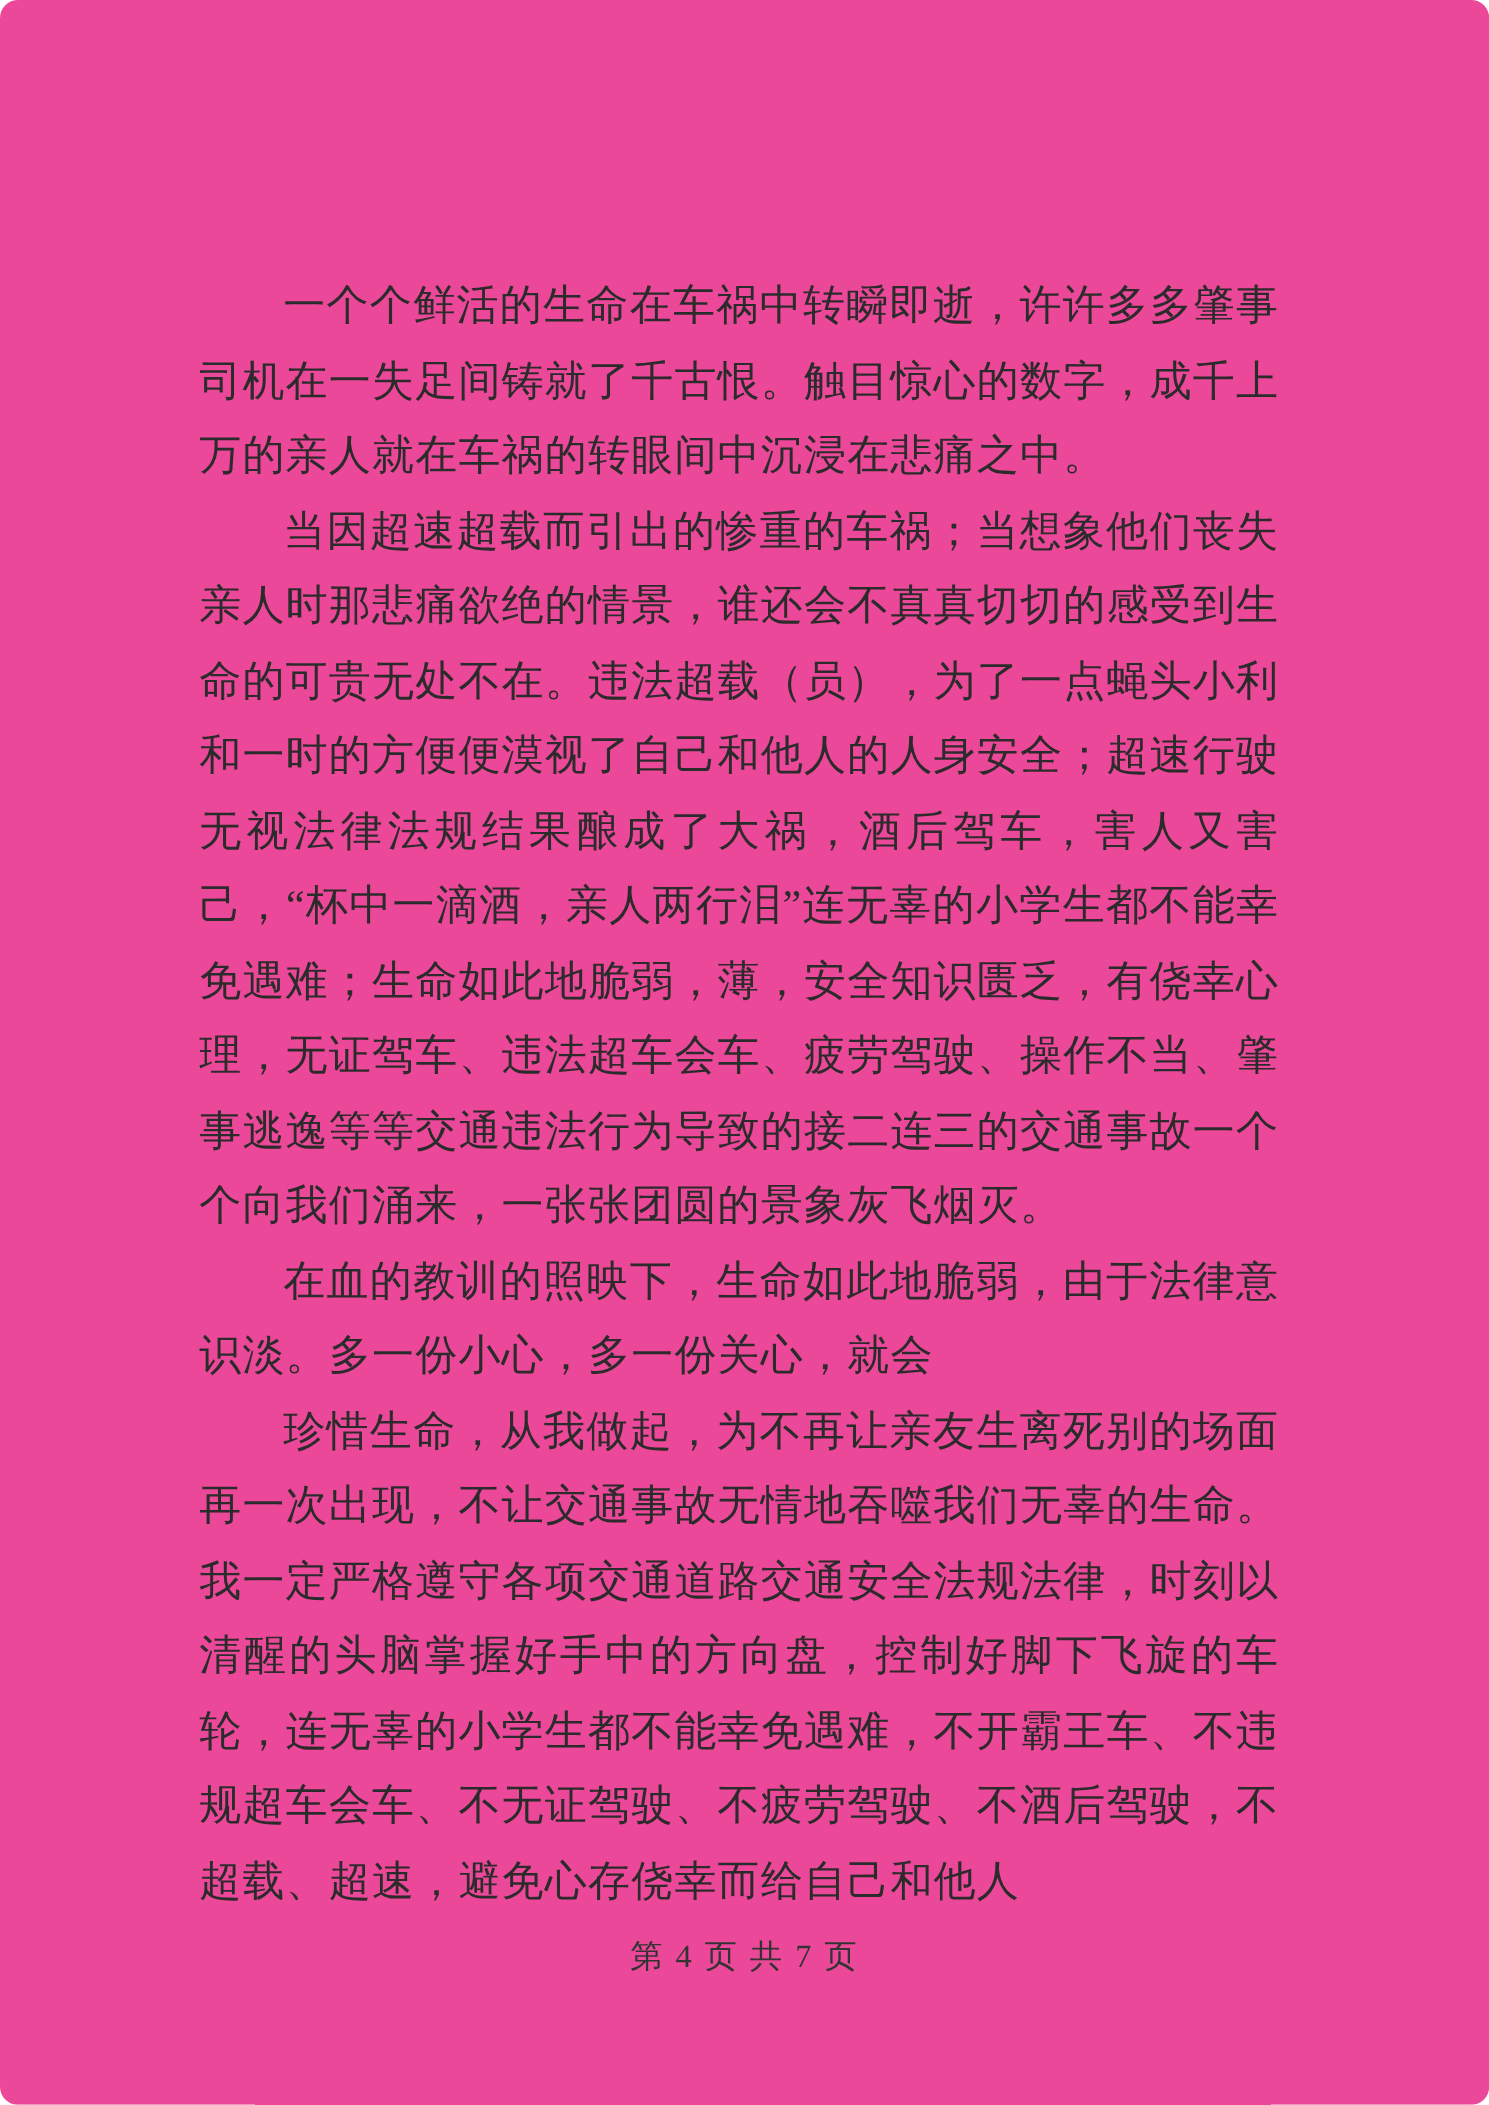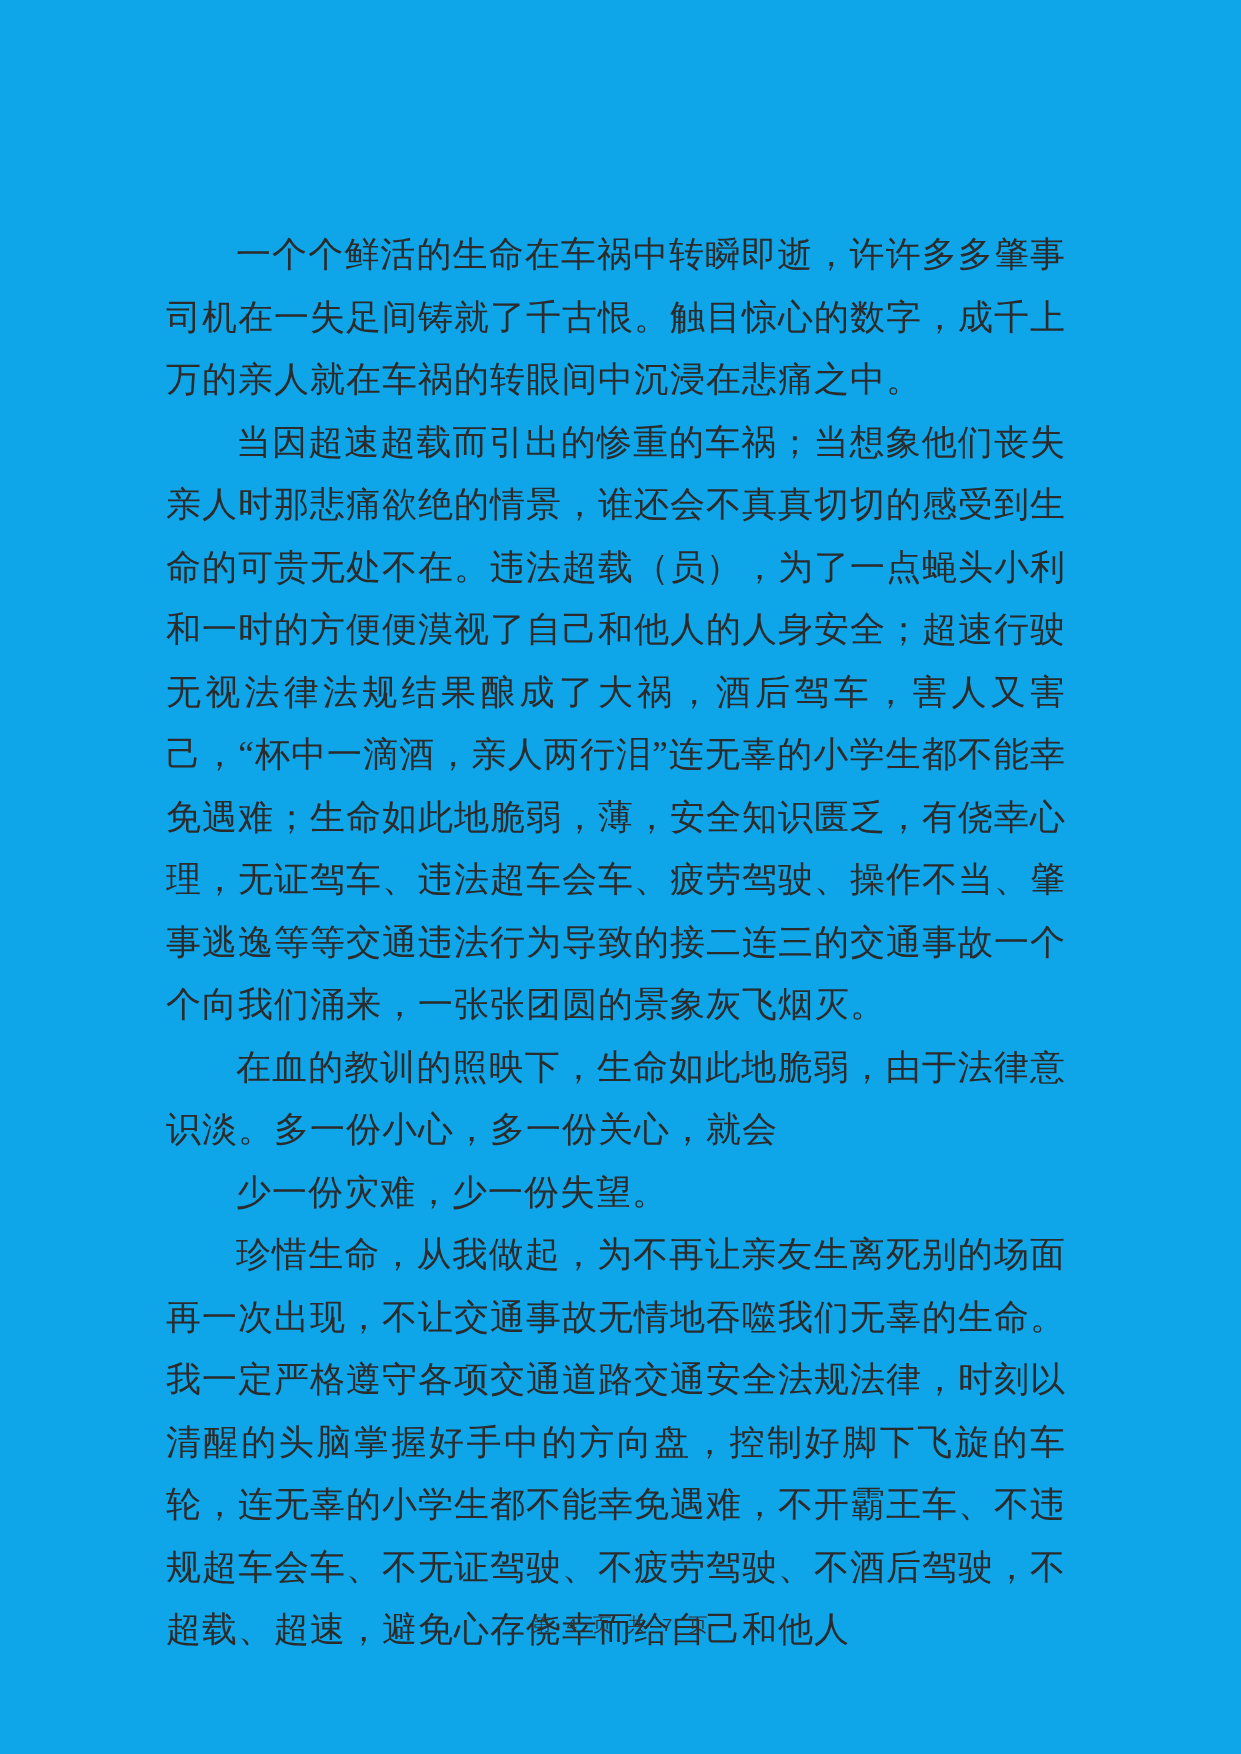--- a/index.html
+++ b/index.html
@@ -4,23 +4,24 @@
 <style>
   html, body {
     margin: 0;
     padding: 0;
     background: #ffffff;
   }
   .page {
     position: relative;
     width: 1241px;
     height: 1754px;
-    background: #0ea5e9;
+    background: #ec4899;
     overflow: hidden;
     font-family: "Liberation Serif", "DejaVu Serif", serif;
+    border-radius: 15px;
   }
   .content {
     position: absolute;
     left: 166px;
     top: 224px;
     width: 900px;
   }
   .para {
     margin: 0;
     font-size: 35px;
@@ -34,33 +35,32 @@
     word-break: break-all;
   }
   .footer {
     position: absolute;
     top: 1612px;
     left: 0;
     width: 100%;
     text-align: center;
   }
   .footer-text {
-    font-size: 19px;
+    font-size: 27px;
     color: #333333;
     letter-spacing: 2px;
-    font-family: Liberation Mono, monospace;
+    font-family: Liberation Serif, serif;
   }
 </style>
 </head>
 <body>
 
 <div class="page">
   <main class="content">
     <p class="para">一个个鲜活的生命在车祸中转瞬即逝，许许多多肇事司机在一失足间铸就了千古恨。触目惊心的数字，成千上万的亲人就在车祸的转眼间中沉浸在悲痛之中。</p>
     <p class="para">当因超速超载而引出的惨重的车祸；当想象他们丧失亲人时那悲痛欲绝的情景，谁还会不真真切切的感受到生命的可贵无处不在。违法超载（员），为了一点蝇头小利和一时的方便便漠视了自己和他人的人身安全；超速行驶无视法律法规结果酿成了大祸，酒后驾车，害人又害己，“杯中一滴酒，亲人两行泪”连无辜的小学生都不能幸免遇难；生命如此地脆弱，薄，安全知识匮乏，有侥幸心理，无证驾车、违法超车会车、疲劳驾驶、操作不当、肇事逃逸等等交通违法行为导致的接二连三的交通事故一个个向我们涌来，一张张团圆的景象灰飞烟灭。</p>
     <p class="para">在血的教训的照映下，生命如此地脆弱，由于法律意识淡。多一份小心，多一份关心，就会</p>
-    <p class="para">少一份灾难，少一份失望。</p>
     <p class="para">珍惜生命，从我做起，为不再让亲友生离死别的场面再一次出现，不让交通事故无情地吞噬我们无辜的生命。我一定严格遵守各项交通道路交通安全法规法律，时刻以清醒的头脑掌握好手中的方向盘，控制好脚下飞旋的车轮，连无辜的小学生都不能幸免遇难，不开霸王车、不违规超车会车、不无证驾驶、不疲劳驾驶、不酒后驾驶，不超载、超速，避免心存侥幸而给自己和他人</p>
   </main>
   <footer class="footer">
     <span class="footer-text">第 4 页 共 7 页</span>
   </footer>
 </div>
 
 </body></html>

